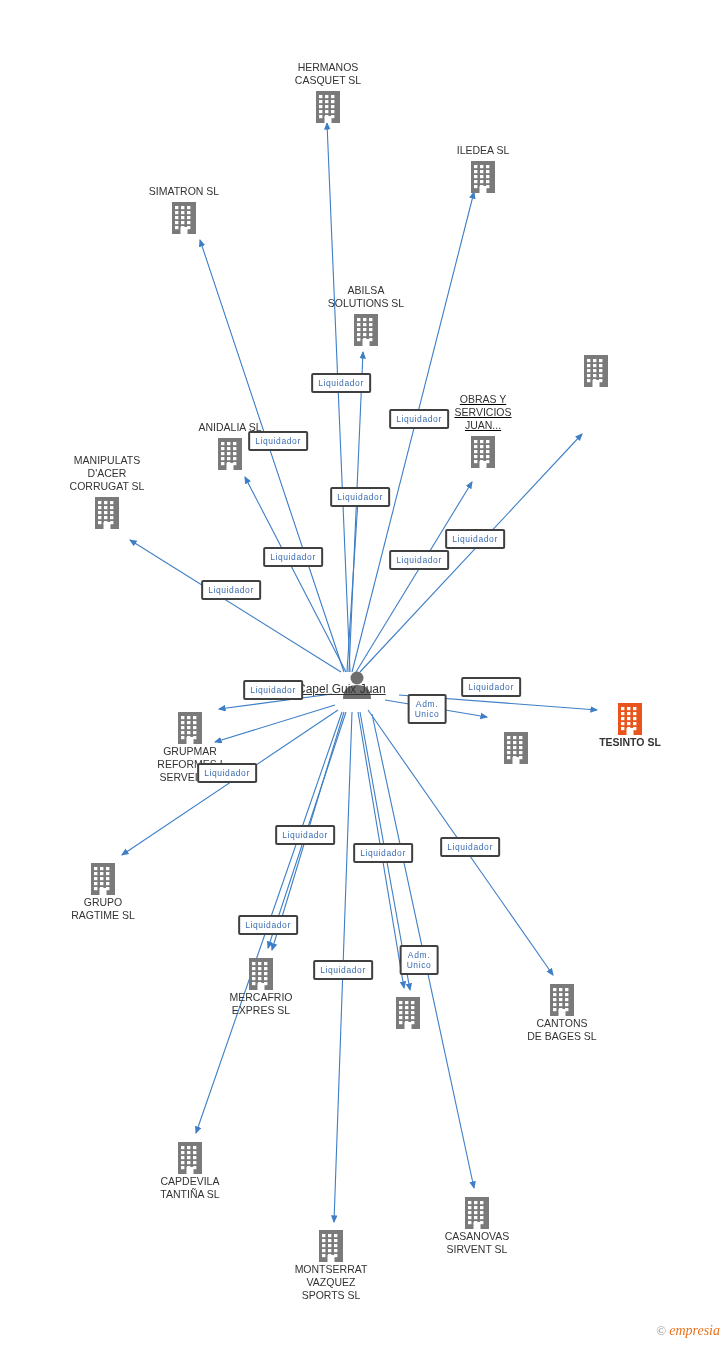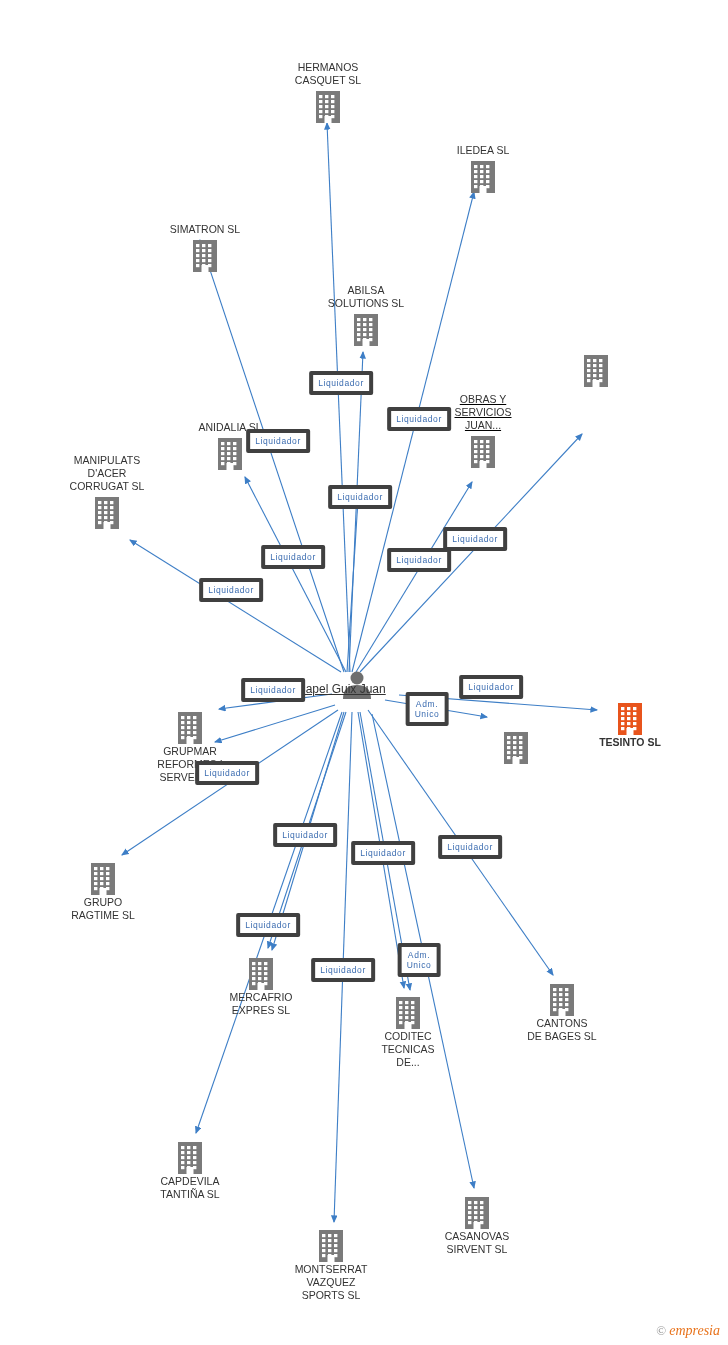--- a/index.html
+++ b/index.html
@@ -42,21 +42,21 @@
     font-weight: bold;
     font-size: 10.5px;
   }
   .bldg {
     display: block;
     margin: 0 auto;
   }
   .edge-label {
     position: absolute;
     background: #ffffff;
-    border: 4px solid #404040;
+    border: 2px solid #404040;
     color: #3b6cb0;
     font-size: 8.5px;
     letter-spacing: 0.6px;
     padding: 3px 5px 3px 5px;
     border-radius: 2px;
     white-space: pre-line;
     text-align: center;
     line-height: 10px;
     transform: translate(-50%, -50%);
   }
@@ -172,21 +172,21 @@
             <rect x="4" y="19" width="3.4" height="3.2" fill="#ffffff"></rect>
             <rect x="10" y="19" width="3.4" height="3.2" fill="#ffffff"></rect>
             <rect x="16" y="19" width="3.4" height="3.2" fill="#ffffff"></rect>
             <rect x="4" y="24" width="3.4" height="3.2" fill="#ffffff"></rect>
             <rect x="10" y="24" width="3.4" height="3.2" fill="#ffffff"></rect>
             <rect x="16" y="24" width="3.4" height="3.2" fill="#ffffff"></rect>
       <rect x="9.5" y="25" width="7" height="7" fill="#ffffff"></rect>
     </svg>
         </div>
       </div>
-      <div class="node" style="left: 205px; top: 184px; margin-top: 38px;">
+      <div class="node" style="left: 184px; top: 184px;">
         <div class="label">SIMATRON SL</div>
         <div style="height:4px"></div>
         <div>
           <svg class="bldg" width="26" height="32" viewBox="0 0 26 32">
       <rect x="1" y="0" width="24" height="32" fill="#7a7a7a"></rect>
       <rect x="4" y="4" width="3.4" height="3.2" fill="#ffffff"></rect>
             <rect x="10" y="4" width="3.4" height="3.2" fill="#ffffff"></rect>
             <rect x="16" y="4" width="3.4" height="3.2" fill="#ffffff"></rect>
             <rect x="4" y="9" width="3.4" height="3.2" fill="#ffffff"></rect>
             <rect x="10" y="9" width="3.4" height="3.2" fill="#ffffff"></rect>
@@ -496,23 +496,20 @@
             <rect x="16" y="14" width="3.4" height="3.2" fill="#ffffff"></rect>
             <rect x="4" y="19" width="3.4" height="3.2" fill="#ffffff"></rect>
             <rect x="10" y="19" width="3.4" height="3.2" fill="#ffffff"></rect>
             <rect x="16" y="19" width="3.4" height="3.2" fill="#ffffff"></rect>
             <rect x="4" y="24" width="3.4" height="3.2" fill="#ffffff"></rect>
             <rect x="10" y="24" width="3.4" height="3.2" fill="#ffffff"></rect>
             <rect x="16" y="24" width="3.4" height="3.2" fill="#ffffff"></rect>
       <rect x="9.5" y="25" width="7" height="7" fill="#ffffff"></rect>
     </svg>
         </div>
-        <div class="label">CODITEC
-TECNICAS
-DE...</div>
       </div>
       <div class="node" style="left: 190px; top: 1142px;">
         <div>
           <svg class="bldg" width="26" height="32" viewBox="0 0 26 32">
       <rect x="1" y="0" width="24" height="32" fill="#7a7a7a"></rect>
       <rect x="4" y="4" width="3.4" height="3.2" fill="#ffffff"></rect>
             <rect x="10" y="4" width="3.4" height="3.2" fill="#ffffff"></rect>
             <rect x="16" y="4" width="3.4" height="3.2" fill="#ffffff"></rect>
             <rect x="4" y="9" width="3.4" height="3.2" fill="#ffffff"></rect>
             <rect x="10" y="9" width="3.4" height="3.2" fill="#ffffff"></rect>

